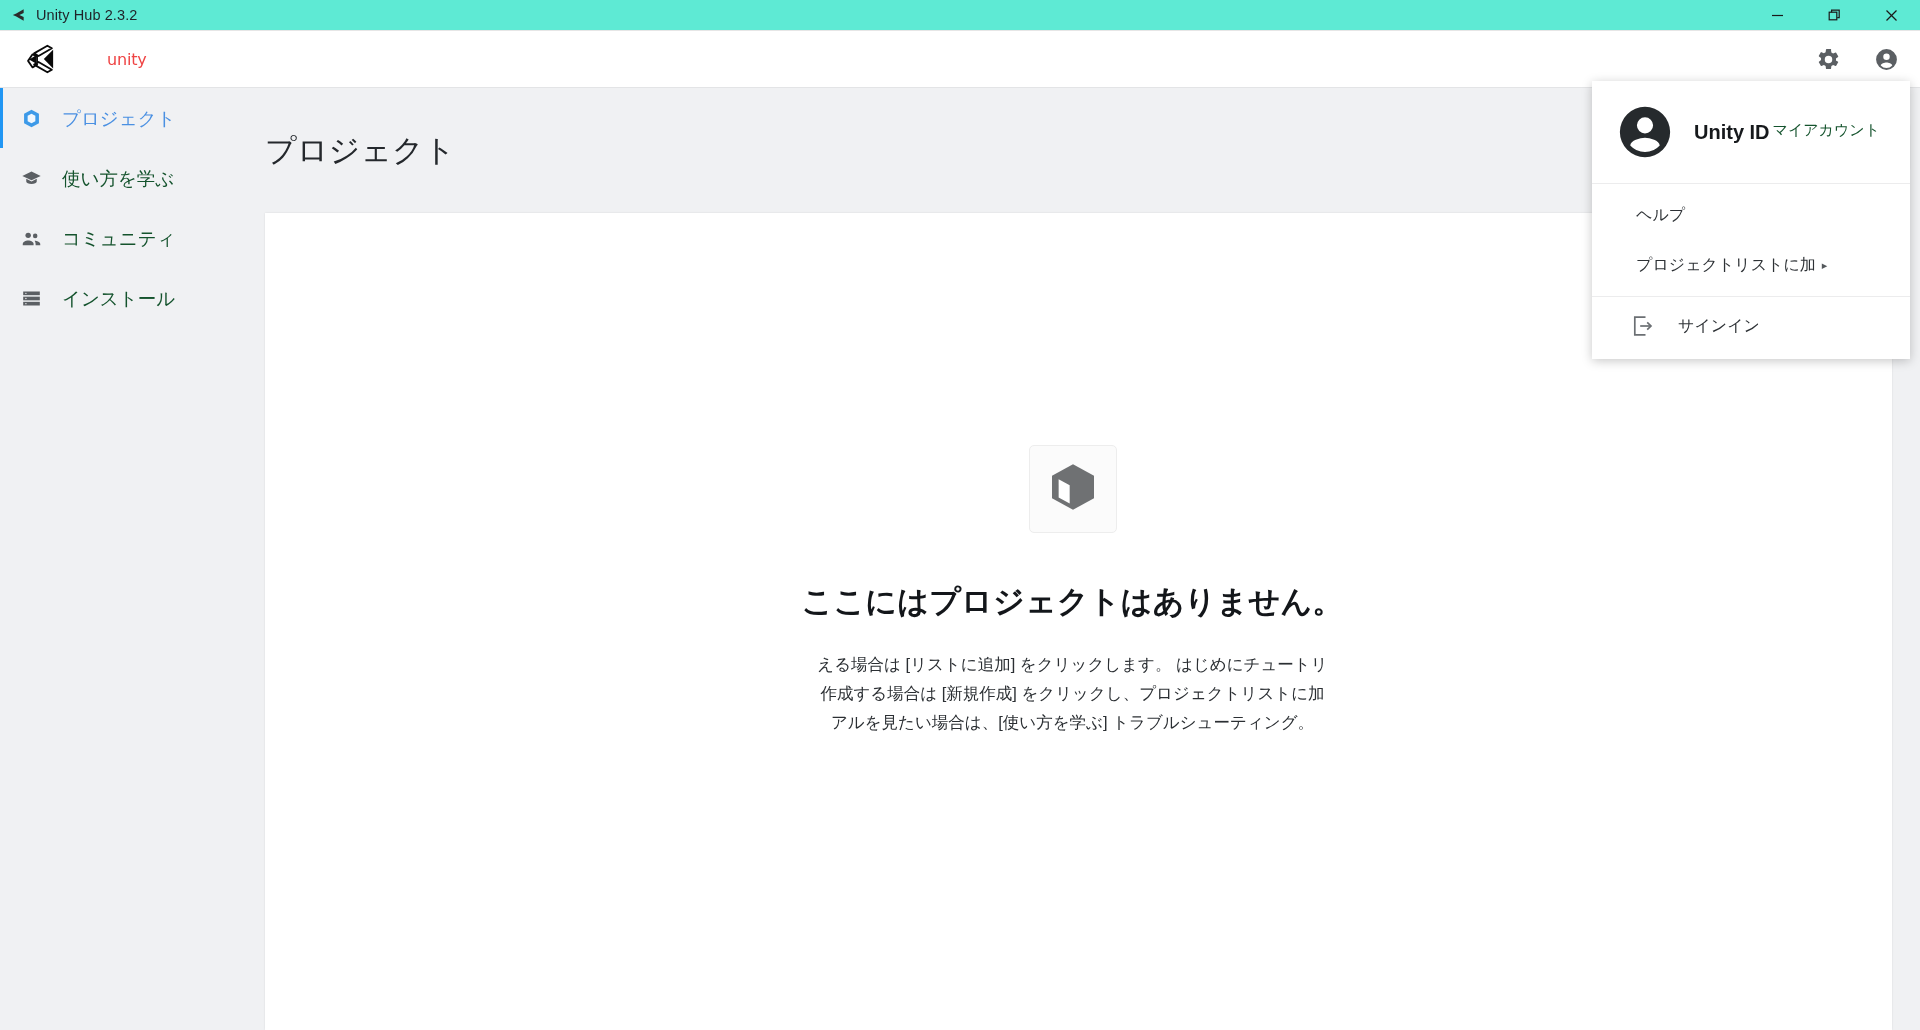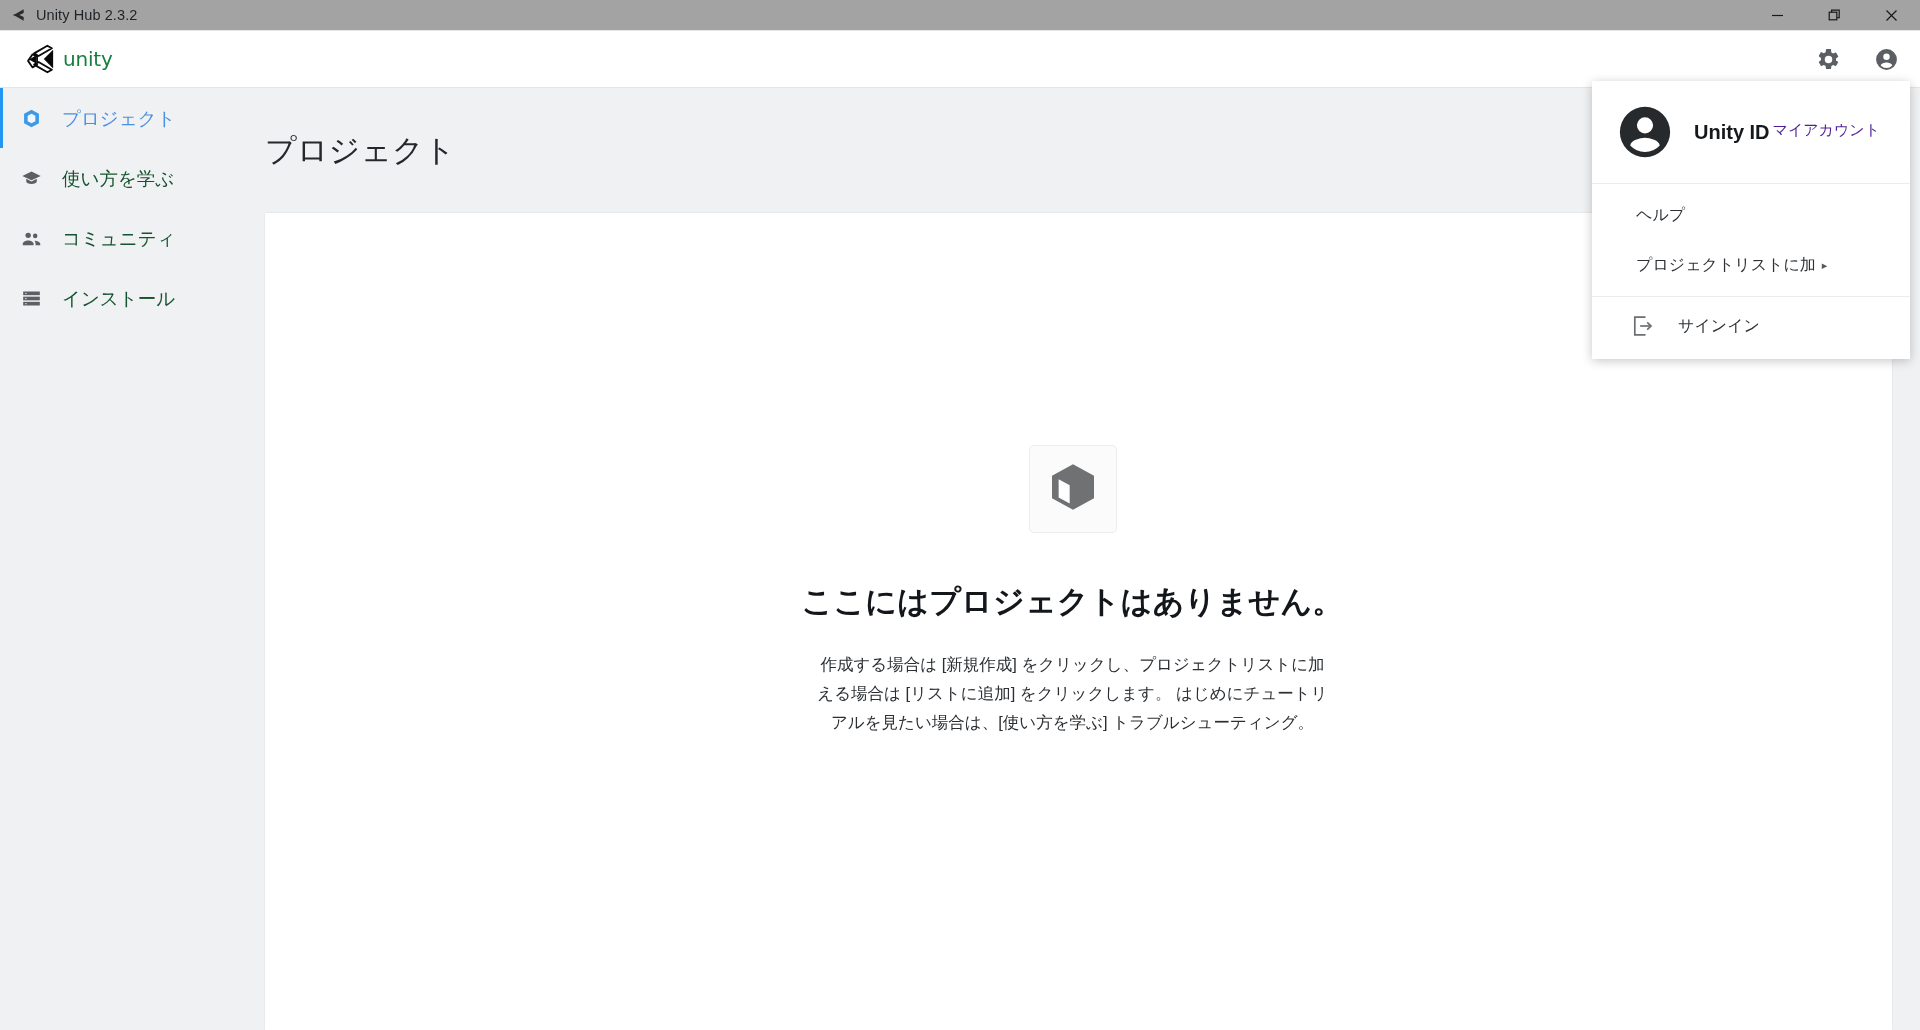--- a/index.html
+++ b/index.html
@@ -18,21 +18,21 @@
     height: 1030px;
     background: #ffffff;
   }
 
   
   .titlebar {
     position: absolute;
     top: 0; left: 0;
     width: 1920px;
     height: 31px;
-    background: #a3a3a3;
+    background: #5eead4;
     border-bottom: 1px solid #e6e6e6;
     display: flex;
     align-items: center;
   }
   .titlebar-left {
     display: flex;
     align-items: center;
     gap: 9px;
     padding-left: 9px;
     height: 100%;
@@ -73,25 +73,26 @@
   }
   .logo {
     position: absolute;
     left: 26px; top: 13px;
     display: flex;
     align-items: center;
     gap: 7px;
   }
   .logo-mark { width: 30px; height: 30px; display: block; }
   .logo-text {
-    font-size: 20px;
+    font-size: 16px;
     font-weight: 400;
-    color: #15803d;
+    color: #ef4444;
     letter-spacing: -0.2px;
     font-family: "DejaVu Sans", sans-serif;
+    margin-left: 44px;
   }
   .header-actions {
     position: absolute;
     right: 20px; top: 0;
     height: 57px;
     display: flex;
     align-items: center;
     gap: 30px;
   }
   .header-icon-btn {
@@ -243,21 +244,21 @@
     display: flex; align-items: center; justify-content: center;
   }
   .dd-profile-text { display: flex; gap: 3px; }
   .dd-name {
     font-size: 20px;
     font-weight: bold;
     color: #16191c;
   }
   .dd-sub {
     font-size: 15px;
-    color: #4c1d95;
+    color: #14532d;
   }
   .dd-group { padding: 6px 8px; border-bottom: 1px solid #ececed; }
   .dd-item {
     height: 50px;
     display: flex;
     align-items: center;
     padding-left: 36px;
     cursor: pointer;
     position: relative;
   }
@@ -415,22 +416,22 @@
             <svg width="56" height="56" viewBox="0 0 64 64">
               <path fill="#6f7173" d="M32 6 56 19.2v25.6L32 58 8 44.8V19.2z"></path>
               <path fill="#ffffff" d="M16.5 23.8 32 15.4l15.5 8.4v16.4L32 48.6l-15.5-8.4z" opacity="0.0"></path>
               <path fill="#ffffff" d="M15.6 23.0 L28.2 29.9 L28.2 50.8 L15.6 43.9 Z"></path>
               <path fill="#6f7173" d="M15.6 23.0 L28.2 29.9 L28.2 50.8 L15.6 43.9 Z" opacity="0"></path>
             </svg>
           </span>
         </div>
         <div class="empty-title">ここにはプロジェクトはありません。</div>
         <div class="empty-desc">
+          <div>える場合は [リストに追加] をクリックします。 はじめにチュートリ</div>
           <div>作成する場合は [新規作成] をクリックし、プロジェクトリストに加</div>
-          <div>える場合は [リストに追加] をクリックします。 はじめにチュートリ</div>
           <div>アルを見たい場合は、[使い方を学ぶ] トラブルシューティング。</div>
         </div>
       </div>
     </section>
 
   </main>
 
   <div class="dropdown">
 
     <div class="dd-profile">

